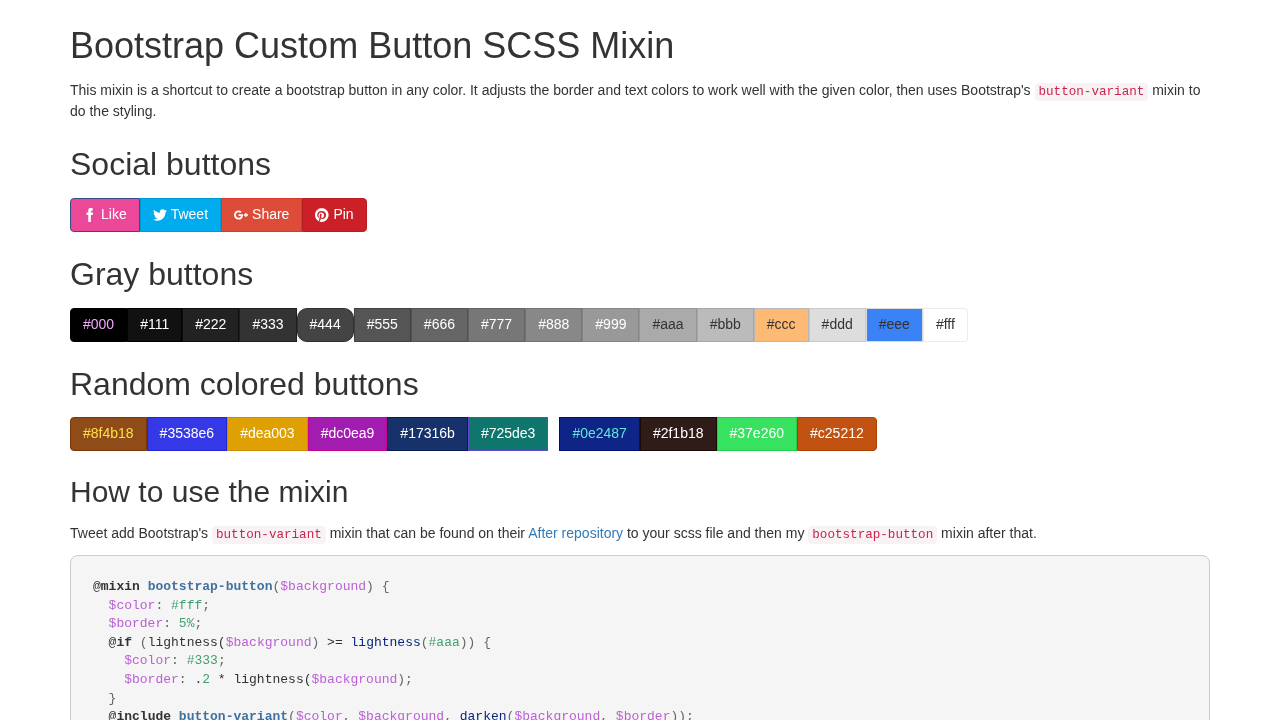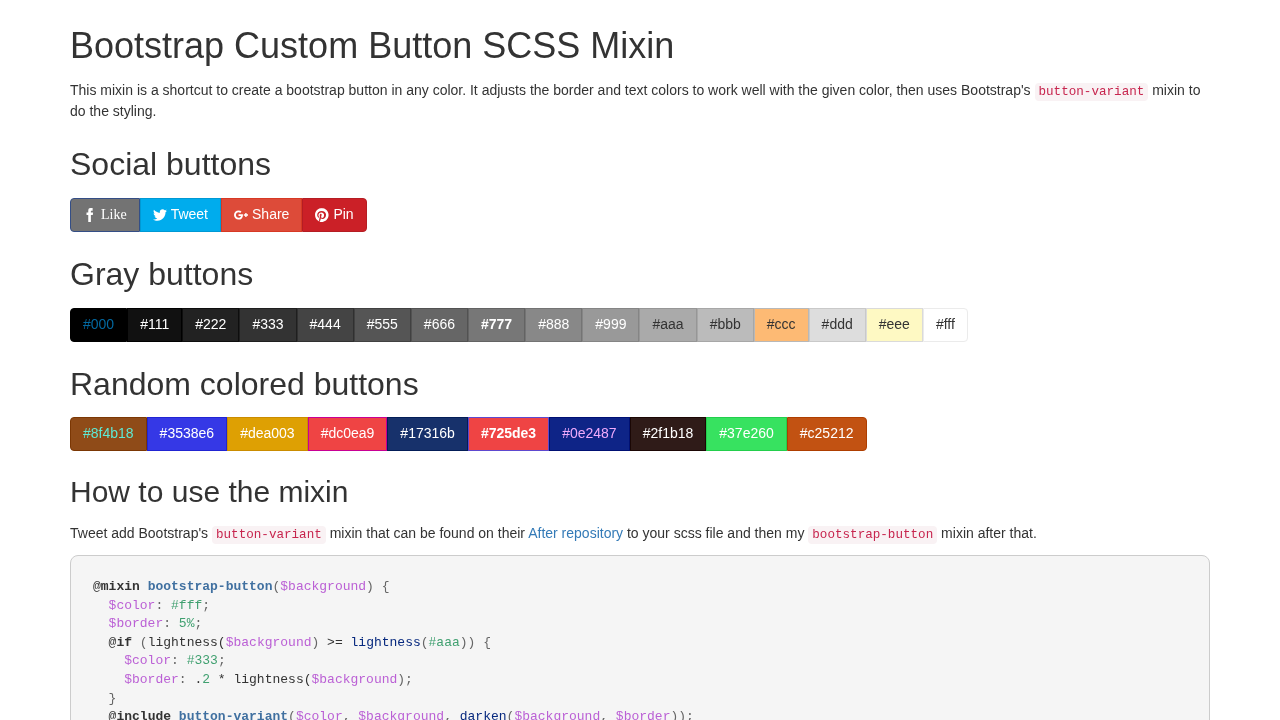--- a/index.html
+++ b/index.html
@@ -66,21 +66,21 @@
 <body>
 
 <h1>Bootstrap Custom Button SCSS Mixin</h1>
 
 <p>
   <span>This mixin is a shortcut to create a bootstrap button in any color. It adjusts the border and text colors to work well with the given color, then uses Bootstrap's </span><code class="inline">button-variant</code><span> mixin to do the styling.</span>
 </p>
 
 <h3>Social buttons</h3>
 <div class="btn-group" id="social-group">
-    <button class="btn" style="background: #737373; border-color: rgb(52, 78, 134); font-family: Liberation Serif, serif;">
+    <button class="btn" style="background: #ec4899; border-color: rgb(52, 78, 134);">
       <span class="icon">
         <svg viewBox="0 0 16 16">
           <path d="M9.5 3H11V0H8.5C6.5 0 6 1.5 6 3v2H4v3h2v8h3V8h2.2l.3-3H9V3.5C9 3 9.2 3 9.5 3z"></path>
         </svg>
       </span>
       <span>Like</span>
     </button>
     <button class="btn" style="background: rgb(0, 172, 237); border-color: rgb(0, 153, 212);">
       <span class="icon">
         <svg viewBox="0 0 16 16">
@@ -102,47 +102,47 @@
         <svg viewBox="0 0 16 16">
           <path d="M8 0C3.6 0 0 3.6 0 8c0 3.3 2 6.1 4.8 7.3-.1-.6-.1-1.6 0-2.2.1-.6.8-3.7.8-3.7s-.2-.4-.2-1c0-1 .6-1.7 1.3-1.7.6 0 .9.5.9 1 0 .6-.4 1.5-.6 2.4-.2.7.4 1.3 1.1 1.3 1.3 0 2.3-1.4 2.3-3.4 0-1.8-1.3-3-3.1-3-2.1 0-3.4 1.6-3.4 3.2 0 .6.2 1.3.6 1.7l.1.2-.2 1c0 .1-.1.2-.3.1-1-.5-1.6-1.9-1.6-3.1 0-2.5 1.8-4.8 5.2-4.8 2.7 0 4.9 1.9 4.9 4.5 0 2.7-1.7 4.9-4.1 4.9-.8 0-1.5-.4-1.8-.9l-.5 1.9c-.2.7-.7 1.6-1 2.1.7.2 1.5.3 2.3.3 4.4 0 8-3.6 8-8s-3.6-8-8-8z"></path>
         </svg>
       </span>
       <span>Pin</span>
     </button>
   </div>
 
 <h3>Gray buttons</h3>
 <div class="btn-group" id="gray-group">
-    <button class="btn" style="background: rgb(0, 0, 0); color: #0369a1; border-color: rgb(0, 0, 0);">#000</button>
+    <button class="btn" style="background: rgb(0, 0, 0); color: #f0abfc; border-color: rgb(0, 0, 0);">#000</button>
     <button class="btn" style="background: rgb(17, 17, 17); color: rgb(255, 255, 255); border-color: rgb(0, 0, 0);">#111</button>
     <button class="btn" style="background: rgb(34, 34, 34); color: rgb(255, 255, 255); border-color: rgb(14, 14, 14);">#222</button>
     <button class="btn" style="background: rgb(51, 51, 51); color: rgb(255, 255, 255); border-color: rgb(31, 31, 31);">#333</button>
-    <button class="btn" style="background: rgb(68, 68, 68); color: rgb(255, 255, 255); border-color: rgb(48, 48, 48);">#444</button>
+    <button class="btn" style="background: rgb(68, 68, 68); color: rgb(255, 255, 255); border-color: rgb(48, 48, 48); border-radius: 10px;">#444</button>
     <button class="btn" style="background: rgb(85, 85, 85); color: rgb(255, 255, 255); border-color: rgb(65, 65, 65);">#555</button>
     <button class="btn" style="background: rgb(102, 102, 102); color: rgb(255, 255, 255); border-color: rgb(82, 82, 82);">#666</button>
-    <button class="btn" style="background: rgb(119, 119, 119); color: rgb(255, 255, 255); border-color: rgb(99, 99, 99); font-weight: bold;">#777</button>
+    <button class="btn" style="background: rgb(119, 119, 119); color: rgb(255, 255, 255); border-color: rgb(99, 99, 99);">#777</button>
     <button class="btn" style="background: rgb(136, 136, 136); color: rgb(255, 255, 255); border-color: rgb(116, 116, 116);">#888</button>
     <button class="btn" style="background: rgb(153, 153, 153); color: rgb(255, 255, 255); border-color: rgb(133, 133, 133);">#999</button>
     <button class="btn" style="background: rgb(170, 170, 170); color: rgb(51, 51, 51); border-color: rgb(150, 150, 150);">#aaa</button>
     <button class="btn" style="background: rgb(187, 187, 187); color: rgb(51, 51, 51); border-color: rgb(167, 167, 167);">#bbb</button>
     <button class="btn" style="background: #fdba74; color: rgb(51, 51, 51); border-color: rgb(184, 184, 184);">#ccc</button>
     <button class="btn" style="background: rgb(221, 221, 221); color: rgb(51, 51, 51); border-color: rgb(201, 201, 201);">#ddd</button>
-    <button class="btn" style="background: #fef9c3; color: rgb(51, 51, 51); border-color: rgb(218, 218, 218);">#eee</button>
+    <button class="btn" style="background: #3b82f6; color: rgb(51, 51, 51); border-color: rgb(218, 218, 218);">#eee</button>
     <button class="btn" style="background: rgb(255, 255, 255); color: rgb(51, 51, 51); border-color: rgb(235, 235, 235);">#fff</button>
   </div>
 
 <h3>Random colored buttons</h3>
 <div class="btn-group" id="random-group">
-    <button class="btn" style="background: rgb(143, 75, 24); color: #5eead4; border-color: rgb(123, 55, 4); text-align: right;">#8f4b18</button>
+    <button class="btn" style="background: rgb(143, 75, 24); color: #fde047; border-color: rgb(123, 55, 4); text-align: right;">#8f4b18</button>
     <button class="btn" style="background: rgb(53, 56, 230); color: #ffffff; border-color: rgb(33, 36, 210);">#3538e6</button>
     <button class="btn" style="background: rgb(222, 160, 3); color: rgb(255, 255, 255); border-color: rgb(202, 140, 0);">#dea003</button>
-    <button class="btn" style="background: #ef4444; color: rgb(255, 255, 255); border-color: rgb(200, 0, 149);">#dc0ea9</button>
+    <button class="btn" style="background: #a21caf; color: rgb(255, 255, 255); border-color: rgb(200, 0, 149);">#dc0ea9</button>
     <button class="btn" style="background: rgb(23, 49, 107); color: rgb(255, 255, 255); border-color: rgb(3, 29, 87);">#17316b</button>
-    <button class="btn" style="background: #ef4444; color: rgb(255, 255, 255); border-color: rgb(94, 73, 207); font-weight: bold;">#725de3</button>
-    <button class="btn" style="background: rgb(14, 36, 135); color: #f0abfc; border-color: rgb(0, 16, 115);">#0e2487</button>
+    <button class="btn" style="background: #0f766e; color: rgb(255, 255, 255); border-color: rgb(94, 73, 207);">#725de3</button>
+    <button class="btn" style="background: rgb(14, 36, 135); color: #5eead4; border-color: rgb(0, 16, 115); margin-left: 11px;">#0e2487</button>
     <button class="btn" style="background: rgb(47, 27, 24); color: rgb(255, 255, 255); border-color: rgb(27, 7, 4);">#2f1b18</button>
     <button class="btn" style="background: rgb(55, 226, 96); color: rgb(255, 255, 255); border-color: rgb(35, 206, 76);">#37e260</button>
     <button class="btn" style="background: rgb(194, 82, 18); color: rgb(255, 255, 255); border-color: rgb(174, 62, 0);">#c25212</button>
   </div>
 
 <h2>How to use the mixin</h2>
 
 <p>
   <span>Tweet add Bootstrap's </span><code class="inline">button-variant</code><span> mixin that can be found on their </span><a href="#">After repository</a><span> to your scss file and then my </span><code class="inline">bootstrap-button</code><span> mixin after that.</span>
 </p>

